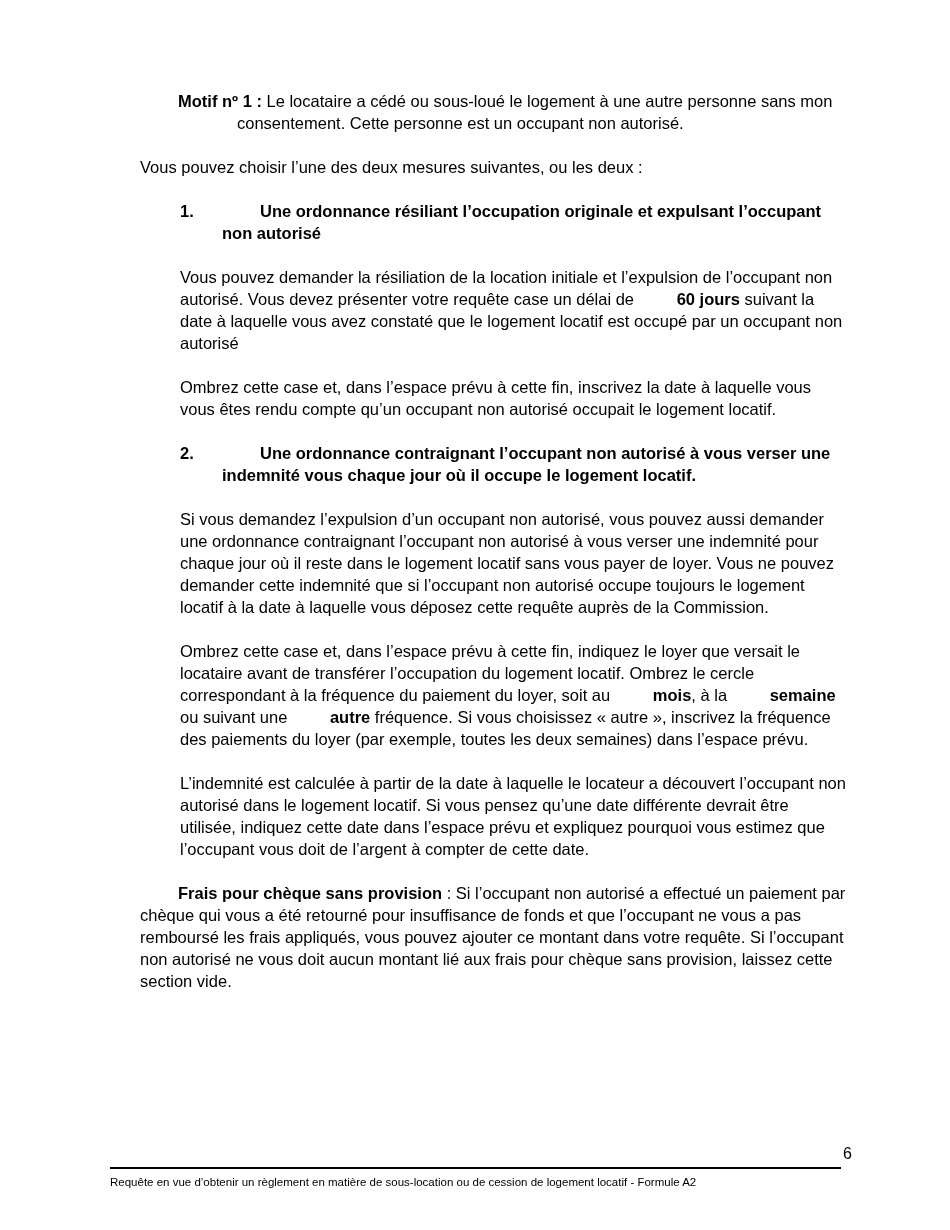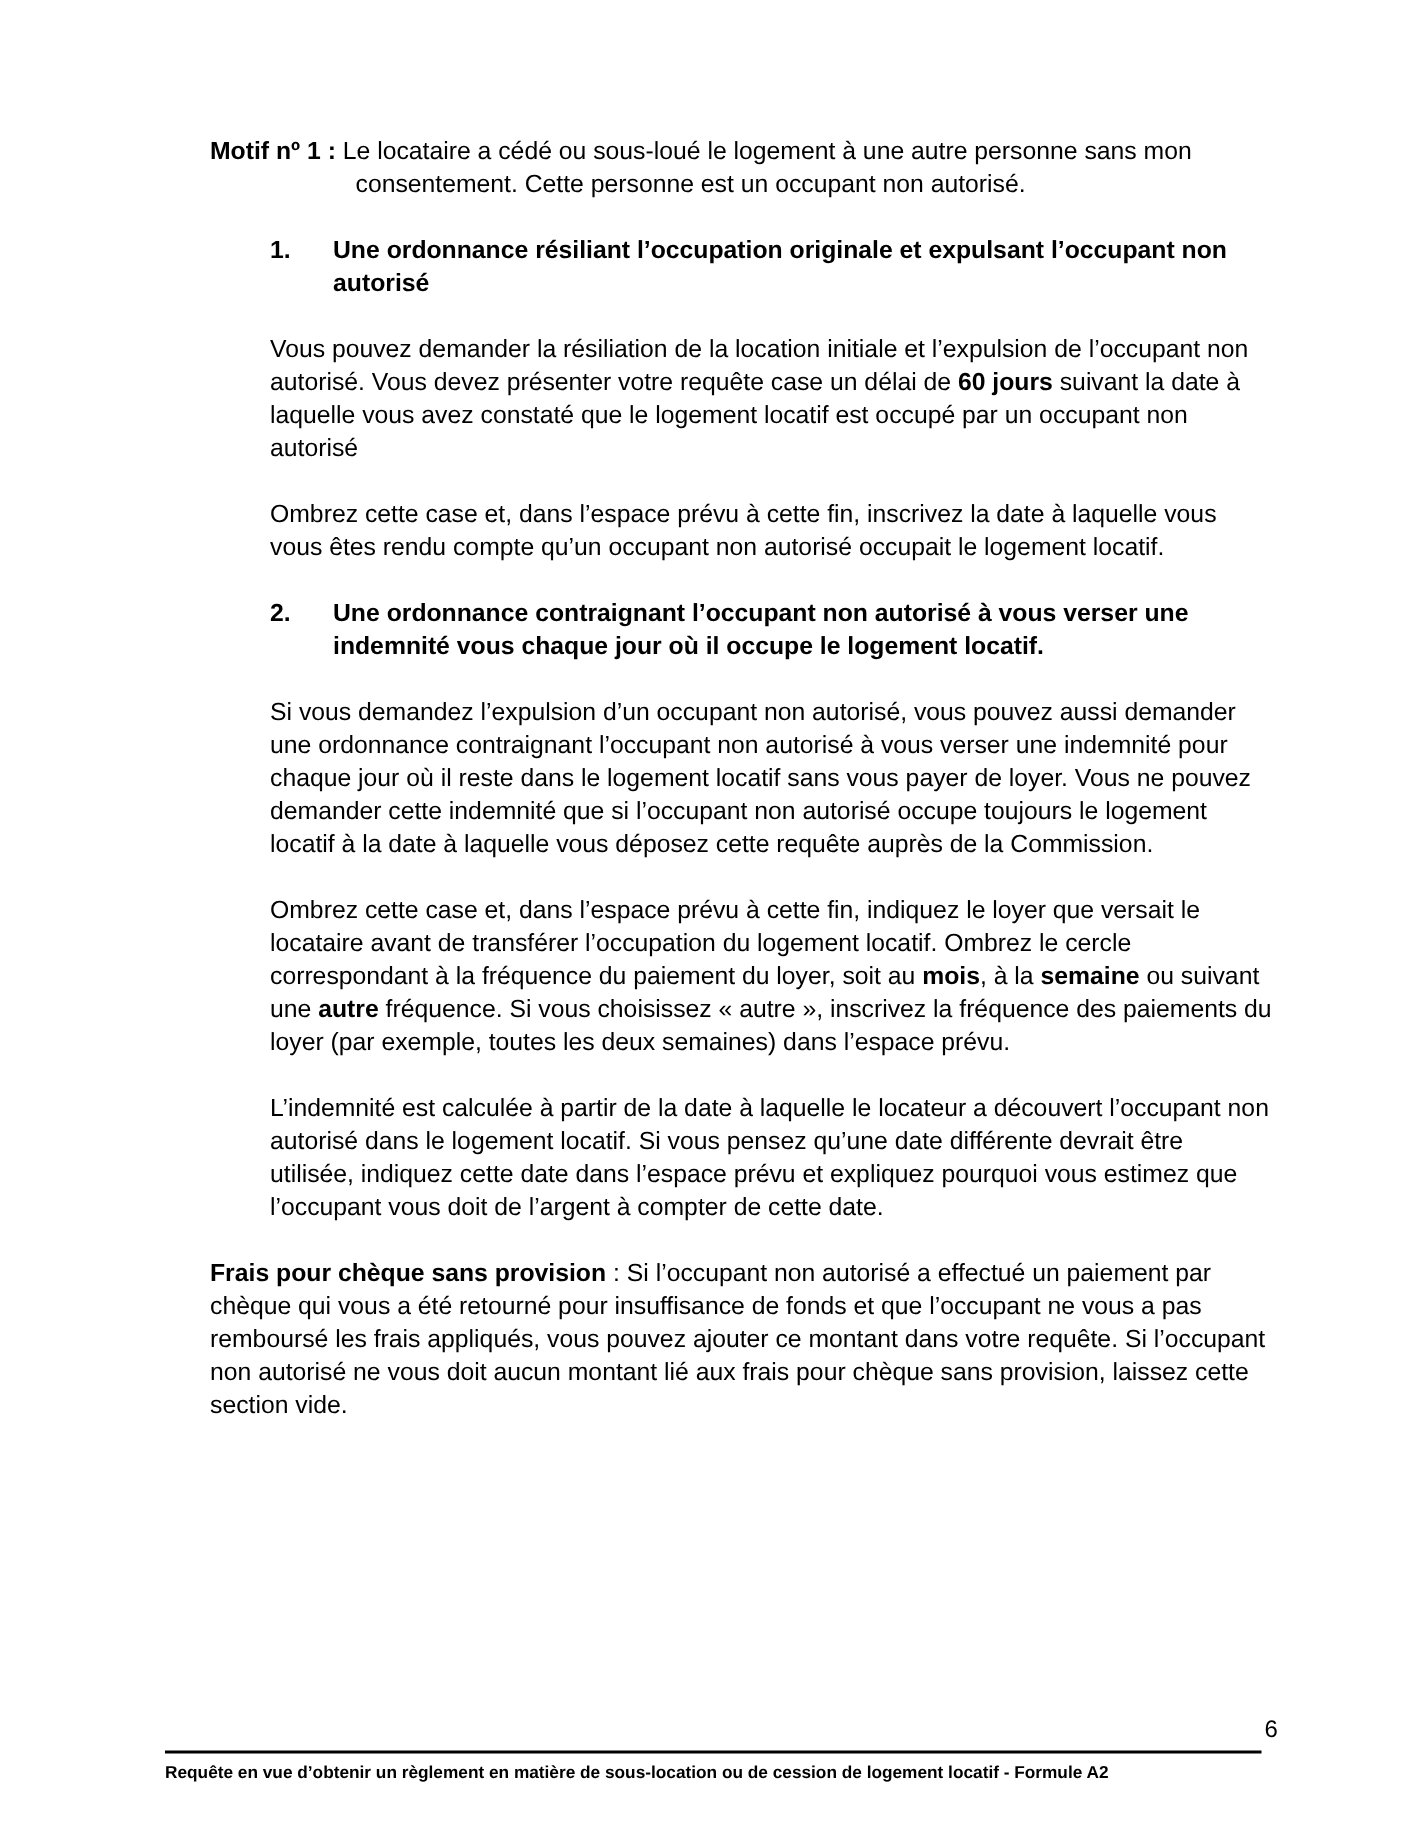--- a/index.html
+++ b/index.html
@@ -42,20 +42,21 @@
     display: flex;
     margin-left: 40px;
     font-weight: bold;
   }
   .numbered .num {
     width: 42px;
     flex-shrink: 0;
   }
   .b {
     font-weight: bold;
+    margin-left: 38px;
   }
   .page-number {
     position: absolute;
     left: 843px;
     top: 1144px;
     font-size: 16px;
     line-height: 20px;
   }
   .footer-rule {
     position: absolute;
@@ -63,30 +64,31 @@
     top: 1167px;
     width: 731px;
     border-top: 2px solid #000000;
   }
   .footer-text {
     position: absolute;
     left: 110px;
     top: 1175px;
     width: 760px;
     font-size: 11.5px;
-    font-weight: bold;
+    font-weight: normal;
     line-height: 14px;
   }
 </style>
 </head>
 <body>
 
 <div class="page">
   <div class="doc-body">
       <div class="block hanging"><span class="b">Motif nº 1 : </span><span>Le locataire a cédé ou sous-loué le logement à une autre personne sans mon consentement. Cette personne est un occupant non autorisé.</span></div>
+      <div class="block paragraph"><span>Vous pouvez choisir l’une des deux mesures suivantes, ou les deux :</span></div>
       <div class="block numbered">
         <span class="num">1.</span>
         <span class="numtext"><span class="b">Une ordonnance résiliant l’occupation originale et expulsant l’occupant non autorisé</span></span>
       </div>
       <div class="block paragraph indent1"><span>Vous pouvez demander la résiliation de la location initiale et l’expulsion de l’occupant non autorisé. Vous devez présenter votre requête case un délai de </span><span class="b">60 jours</span><span> suivant la date à laquelle vous avez constaté que le logement locatif est occupé par un occupant non autorisé</span></div>
       <div class="block paragraph indent1"><span>Ombrez cette case et, dans l’espace prévu à cette fin, inscrivez la date à laquelle vous vous êtes rendu compte qu’un occupant non autorisé occupait le logement locatif.</span></div>
       <div class="block numbered">
         <span class="num">2.</span>
         <span class="numtext"><span class="b">Une ordonnance contraignant l’occupant non autorisé à vous verser une indemnité vous chaque jour où il occupe le logement locatif.</span></span>
       </div>

